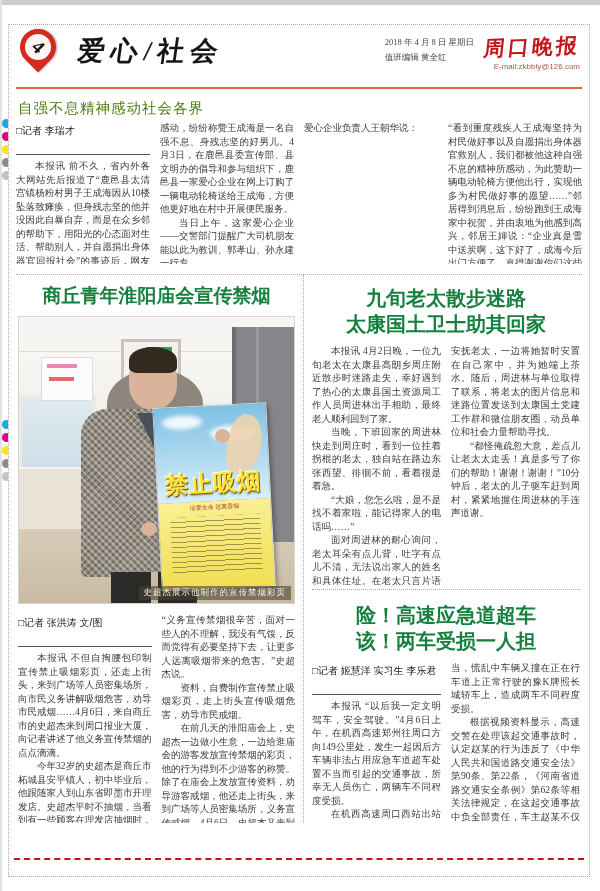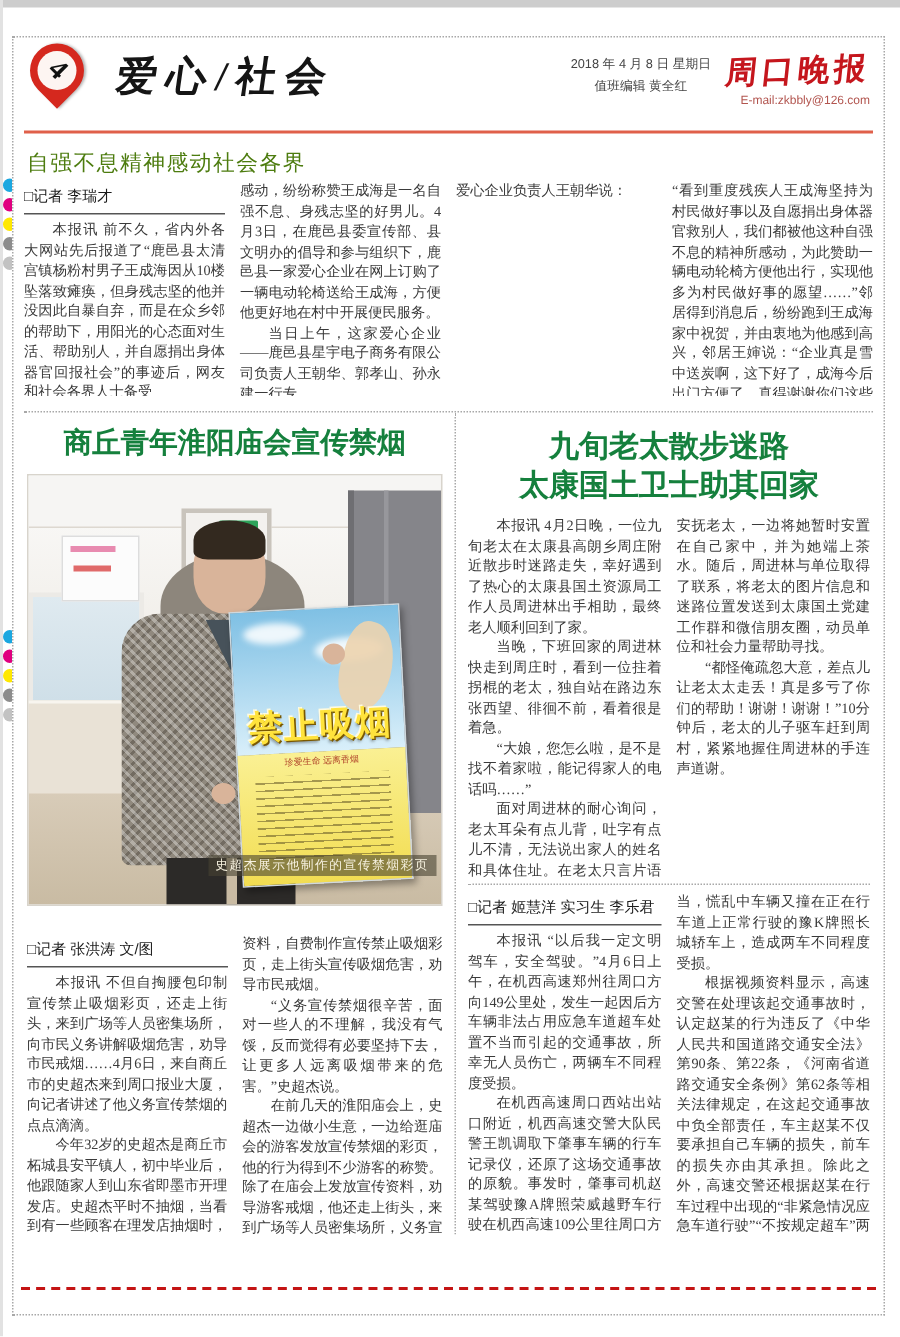--- a/index.html
+++ b/index.html
@@ -26,38 +26,38 @@
   
   .hdr{position:relative;height:62px;}
   .pin{position:absolute;left:4px;top:4px;width:36px;height:36px;background:#d5281e;
        border-radius:50% 50% 50% 0;transform:rotate(-45deg);box-shadow:1px 1px 2px rgba(0,0,0,.3);}
   .pin-inner{position:absolute;left:5px;top:5px;width:26px;height:26px;border-radius:50%;
        background:#fdf5f2;transform:rotate(45deg);text-align:center;line-height:26px;
        font-size:19px;font-weight:bold;color:#111;font-family:"Liberation Serif",serif;}
   .section-title{position:absolute;left:62px;top:8px;font-size:27px;font-weight:bold;
        transform:skewX(-8deg);letter-spacing:6px;color:#151515;}
   .hdr-right{position:absolute;right:2px;top:10px;display:flex;gap:10px;align-items:flex-start;}
-  .dateblock{font-size:8.5px;color:#444;line-height:15px;text-align:center;font-family:Liberation Sans, sans-serif;}
+  .dateblock{font-size:8.5px;color:#444;line-height:15px;text-align:left;font-family:Liberation Serif, serif;}
   .mastblock{text-align:right;}
   .masthead{font-size:21px;font-weight:bold;color:#c5161d;transform:skewX(-8deg) rotate(-2deg);
        letter-spacing:3px;line-height:24px;}
   .email{font-size:8px;color:#b2554f;margin-top:3px;font-family:"Liberation Sans",sans-serif;}
   .hdr-rule{height:2px;background:#e0604a;margin-top:0;}
 
   
   .kicker{margin:10px 2px 0 2px;font-size:14.5px;color:#4d7c0f;letter-spacing:1px;}
   .headline{margin:6px 0 10px 0;font-size:30px;font-weight:900;color:#0c0c0c;
        letter-spacing:0px;line-height:36px;white-space:nowrap;}
   .cols{display:flex;gap:10px;text-align:justify;}
   .lead-cols{height:142px;overflow:hidden;margin-top:4px;}
   .col{flex:1;min-width:0;}
   .coltext{font-size:9.5px;line-height:13.5px;color:#3a3a3a;}
   .coltext p{margin:0;text-indent:2em;}
   .cont p:first-child{text-indent:0;}
-  .byline{font-size:10px;color:#1a1a1a;padding:2px 0 4px 0;border-bottom:1px solid #555;
+  .byline{font-size:10px;color:#1a1a1a;padding:2px 0 16px 0;border-bottom:1px solid #555;
        margin-bottom:5px;font-family:"Liberation Sans",sans-serif;}
   .byline div{line-height:14px;}
 
   
   .mid{display:flex;border-top:1px dotted #a8a8a8;margin-top:10px;height:548px;overflow:hidden;}
   .left-box{width:287px;box-sizing:border-box;padding:4px 8px 0 2px;}
   .right-stack{flex:1;border-left:1px dotted #a8a8a8;box-sizing:border-box;
        padding:4px 2px 0 8px;min-width:0;}
   .art-title{font-size:19px;font-weight:900;color:#15803d;text-align:center;margin:4px 0 8px 0;line-height:25px;}
   .art-title.two-line{font-size:20px;line-height:26px;margin:6px 0 8px 0;}
@@ -104,24 +104,24 @@
   .cl2{left:55px;top:20px;width:46px;height:16px;}
   .hand-art{position:absolute;right:6px;top:10px;width:34px;height:60px;background:#ecd3ae;
        border-radius:40% 60% 50% 50%;transform:rotate(18deg);opacity:.9;}
   .poster-title{position:absolute;left:0;bottom:2px;width:100%;text-align:center;font-size:23px;
        font-weight:900;color:#ffe33c;letter-spacing:1px;
        text-shadow:1px 1px 0 #7a5800,-1px -1px 0 #fffbe0,0 2px 2px rgba(0,0,0,.35);}
   .poster-bottom{height:48%;background:linear-gradient(#faf093,#f2dd52);position:relative;}
   .fineprint{position:absolute;left:10%;top:18%;width:80%;height:66%;
        background:repeating-linear-gradient(#0000 0 4px,rgba(95,82,35,.55) 4px 5px);}
   .poster-sub{position:absolute;left:0;top:2px;width:100%;text-align:center;font-size:6px;color:#b0432a;}
-  .caption{position:absolute;right:3px;bottom:19px;background:rgba(72,66,50,.6);color:#f6f1df;
+  .caption{position:absolute;right:3px;bottom:3px;background:rgba(72,66,50,.6);color:#f6f1df;
        font-size:8.5px;padding:1px 5px;letter-spacing:1px;z-index:6;font-family:"Liberation Sans",sans-serif;}
 
-  .left-cols{margin-top:20px;height:232px;overflow:hidden;}
+  .left-cols{margin-top:10px;height:232px;overflow:hidden;}
 
   
   .granny{height:306px;overflow:hidden;}
   .highway{border-top:1px dotted #a8a8a8;margin-top:4px;padding-top:6px;height:228px;overflow:hidden;}
 
   .red-dashes{position:absolute;left:5px;right:5px;bottom:16px;border-top:2.5px dashed #c41414;}
 </style>
 </head>
 <body>
 
@@ -166,21 +166,21 @@
   <div class="cols lead-cols">
     <div class="col">
       <div class="byline">□记者 李瑞才</div>
       <div class="coltext">
           <p>本报讯 前不久，省内外各大网站先后报道了“鹿邑县太清宫镇杨粉村男子王成海因从10楼坠落致瘫痪，但身残志坚的他并没因此自暴自弃，而是在众乡邻的帮助下，用阳光的心态面对生活、帮助别人，并自愿捐出身体器官回报社会”的事迹后，网友和社会各界人士备受</p>
         </div>
     </div>
     <div class="col">
       <div class="coltext cont">
           <p>感动，纷纷称赞王成海是一名自强不息、身残志坚的好男儿。4月3日，在鹿邑县委宣传部、县文明办的倡导和参与组织下，鹿邑县一家爱心企业在网上订购了一辆电动轮椅送给王成海，方便他更好地在村中开展便民服务。</p>
-          <p>当日上午，这家爱心企业——鹿邑县星宇电子商务有限公司负责人王朝华、郭孝山、孙永建一行专</p>
+          <p>当日上午，这家爱心企业——交警部门提醒广大司机朋友能以此为教训、郭孝山、孙永建一行专</p>
         </div>
     </div>
     <div class="col">
       <div class="coltext cont">
           <p>爱心企业负责人王朝华说：</p>
         </div>
     </div>
     <div class="col">
       <div class="coltext cont">
           <p>“看到重度残疾人王成海坚持为村民做好事以及自愿捐出身体器官救别人，我们都被他这种自强不息的精神所感动，为此赞助一辆电动轮椅方便他出行，实现他多为村民做好事的愿望……”邻居得到消息后，纷纷跑到王成海家中祝贺，并由衷地为他感到高兴，邻居王婶说：“企业真是雪中送炭啊，这下好了，成海今后出门方便了，真得谢谢你们这些爱心人士！”</p>
@@ -230,22 +230,22 @@
       <div class="cols left-cols">
         <div class="col">
           <div class="byline">□记者 张洪涛 文/图</div>
           <div class="coltext">
               <p>本报讯 不但自掏腰包印制宣传禁止吸烟彩页，还走上街头，来到广场等人员密集场所，向市民义务讲解吸烟危害，劝导市民戒烟……4月6日，来自商丘市的史超杰来到周口报业大厦，向记者讲述了他义务宣传禁烟的点点滴滴。</p>
               <p>今年32岁的史超杰是商丘市柘城县安平镇人，初中毕业后，他跟随家人到山东省即墨市开理发店。史超杰平时不抽烟，当看到有一些顾客在理发店抽烟时，他就上前制止，为此没少得罪顾客。</p>
             </div>
         </div>
         <div class="col">
           <div class="coltext cont">
+              <p>“义务宣传禁烟很辛苦，面对一些人的不理解，我没有气馁，反而觉得有必要坚持下去，让更多人远离吸烟带来的危害。”史超杰说。</p>
               <p>资料，自费制作宣传禁止吸烟彩页，走上街头宣传吸烟危害，劝导市民戒烟。</p>
-              <p>“义务宣传禁烟很辛苦，面对一些人的不理解，我没有气馁，反而觉得有必要坚持下去，让更多人远离吸烟带来的危害。”史超杰说。</p>
               <p>在前几天的淮阳庙会上，史超杰一边做小生意，一边给逛庙会的游客发放宣传禁烟的彩页，他的行为得到不少游客的称赞。除了在庙会上发放宣传资料，劝导游客戒烟，他还走上街头，来到广场等人员密集场所，义务宣传戒烟。4月6日，史超杰又来到周口中心城区一些主要街道，宣传禁烟，劝导市民戒烟。</p>
             </div>
         </div>
       </div>
     </div>
 
     <div class="right-stack">
 
       <div class="granny">
         <h2 class="art-title two-line">
@@ -264,20 +264,24 @@
           <div class="col">
             <div class="coltext cont">
                 <p>安抚老太，一边将她暂时安置在自己家中，并为她端上茶水。随后，周进林与单位取得了联系，将老太的图片信息和迷路位置发送到太康国土党建工作群和微信朋友圈，动员单位和社会力量帮助寻找。</p>
                 <p>“都怪俺疏忽大意，差点儿让老太太走丢！真是多亏了你们的帮助！谢谢！谢谢！”10分钟后，老太的儿子驱车赶到周村，紧紧地握住周进林的手连声道谢。</p>
               </div>
           </div>
         </div>
       </div>
 
       <div class="highway">
+        <h2 class="art-title two-line">
+          <span>险！高速应急道超车</span><br>
+          <span>该！两车受损一人担</span>
+        </h2>
         <div class="cols">
           <div class="col">
             <div class="byline">□记者 姬慧洋 实习生 李乐君</div>
             <div class="coltext">
                 <p>本报讯 “以后我一定文明驾车，安全驾驶。”4月6日上午，在机西高速郑州往周口方向149公里处，发生一起因后方车辆非法占用应急车道超车处置不当而引起的交通事故，所幸无人员伤亡，两辆车不同程度受损。</p>
                 <p>在机西高速周口西站出站口附近，机西高速交警大队民警王凯调取下肇事车辆的行车记录仪，还原了这场交通事故的原貌。事发时，肇事司机赵某驾驶豫A牌照荣威越野车行驶在机西高速109公里往周口方向的超车道上，发现前方超车道和中间行车道上都有车辆在行驶，赵某就从超车道上强行变道至应急车道，准备超越前方车辆，结果方向幅度太大，车辆右侧撞到了护栏上，由于操作不</p>
               </div>
           </div>
           <div class="col">
             <div class="coltext cont">

